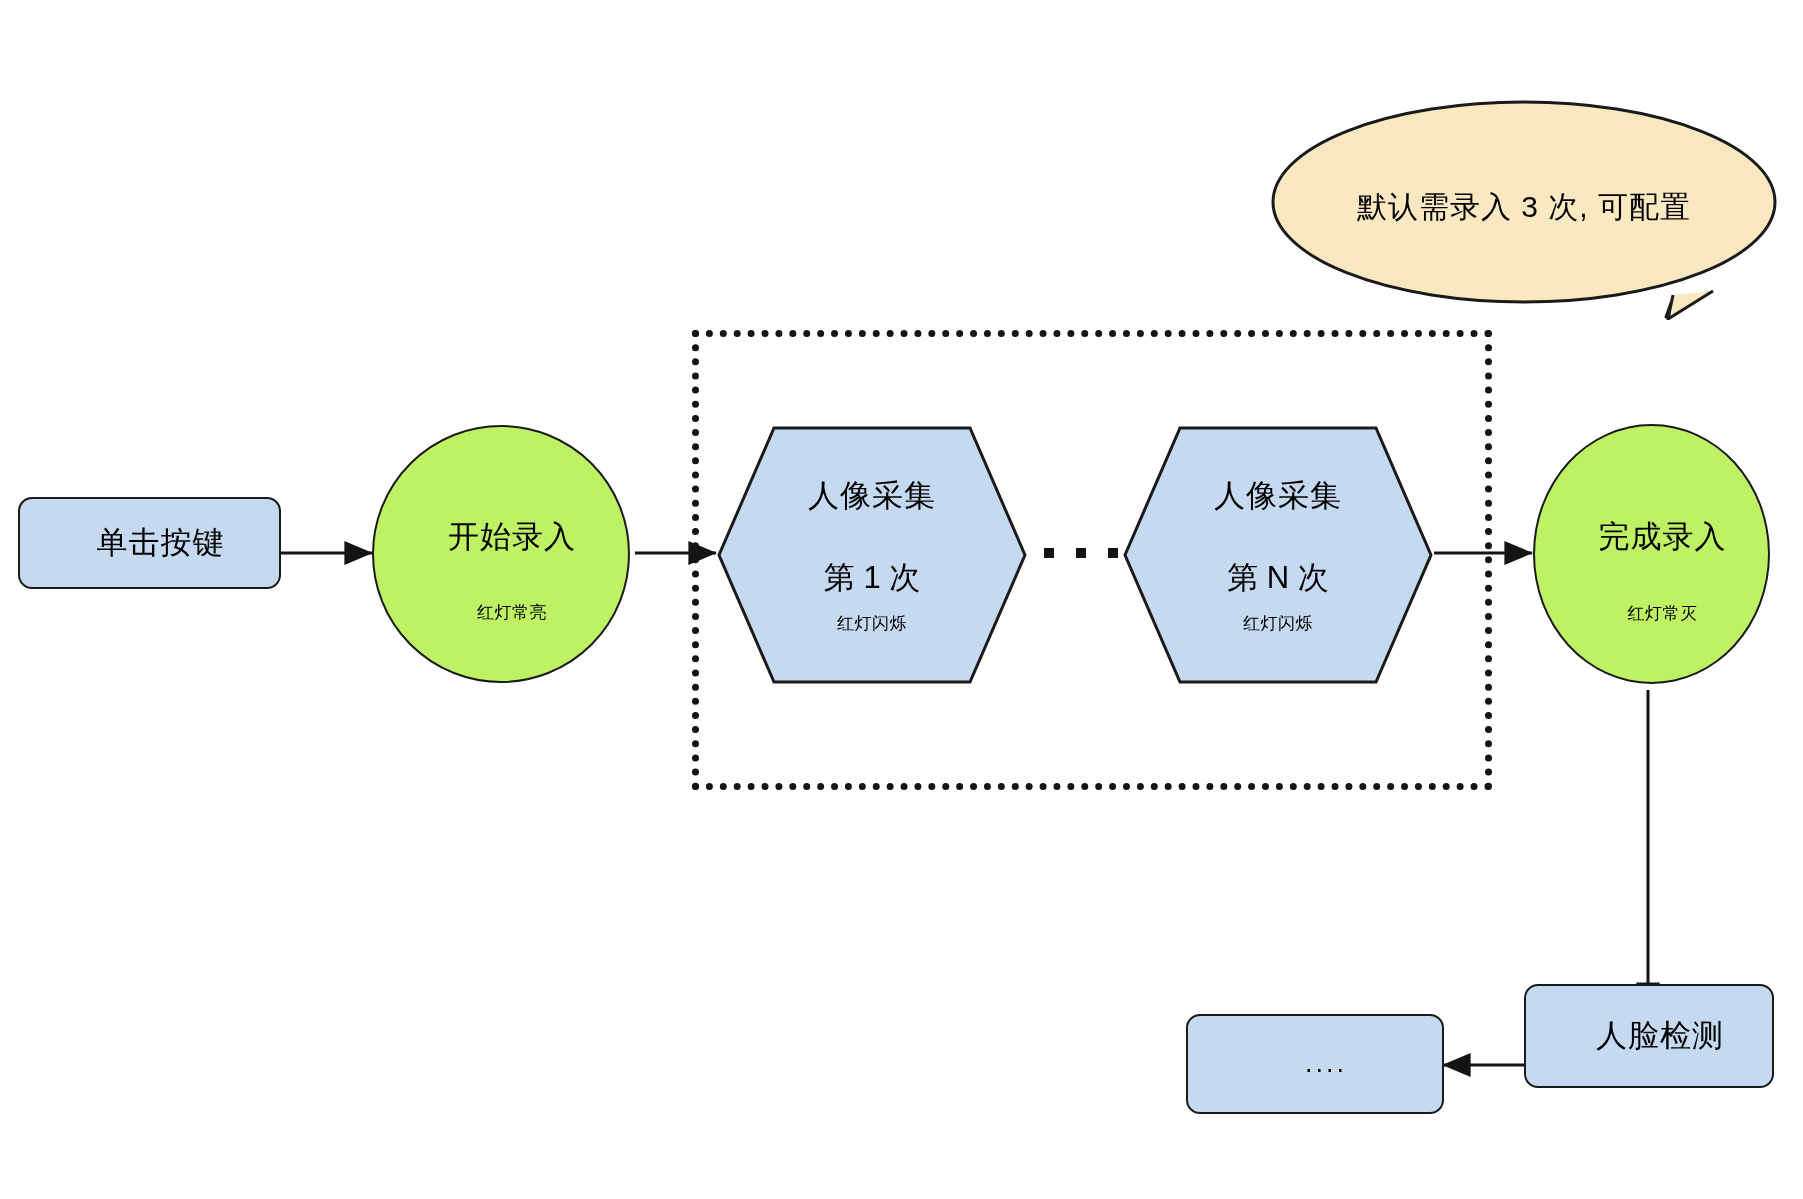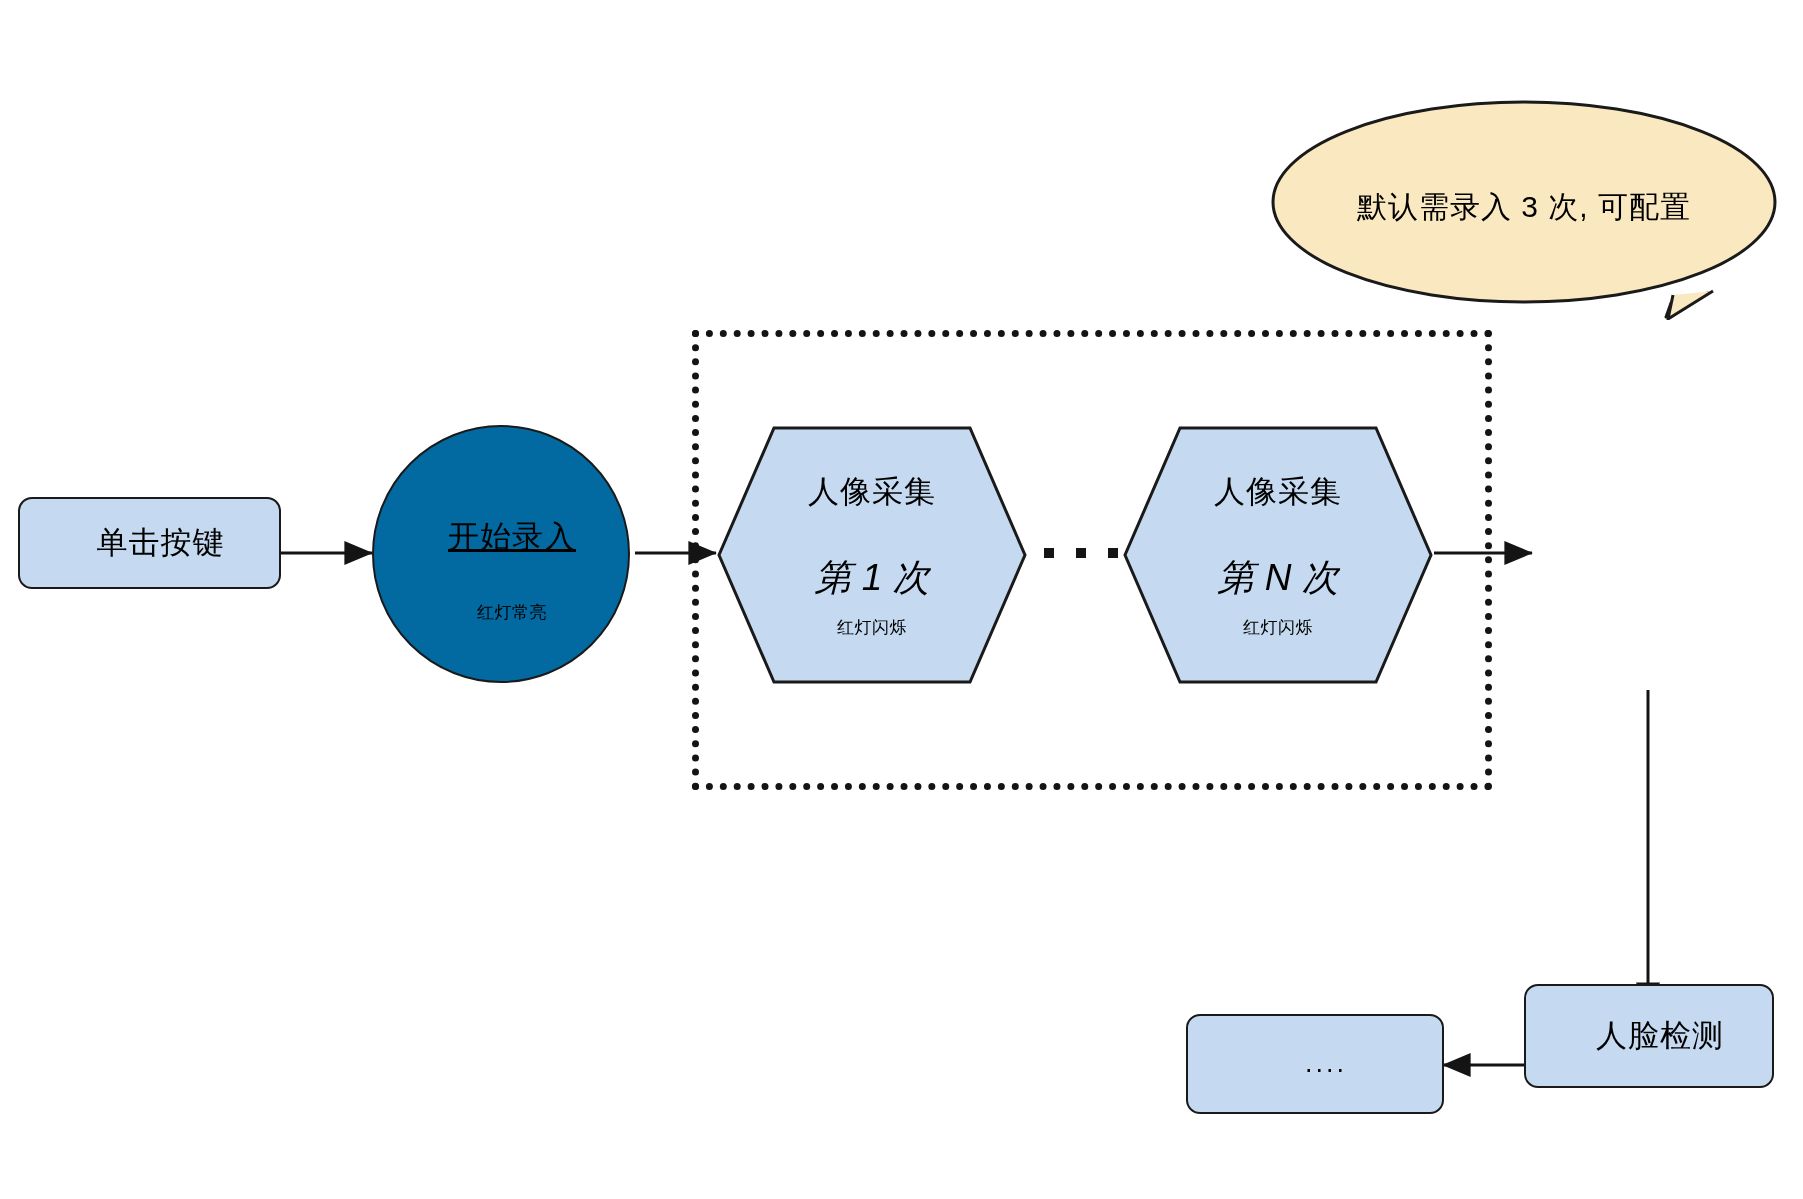--- a/index.html
+++ b/index.html
@@ -47,43 +47,42 @@
 
   
   .rrect{
     background:#c5daf0;
     border:2.5px solid #1a1a1a;
     border-radius:14px;
   }
 
   
   .circle{
-    background:#0369a1;
+    background:#bef264;
     border:2.5px solid #1a1a1a;
     border-radius:50%;
-    text-decoration:underline;
   }
   .circle .main-label{ margin-bottom:34px; }
   .circle .sub-label{ position:absolute; bottom:58px;margin-top:24px; }
 
   
   .hexwrap{ position:absolute; }
   .hexwrap svg{ position:absolute; left:0; top:0; }
   .hexwrap .hextext{
     position:absolute;
     left:0; top:0;
     width:100%; height:100%;
     display:flex;
     flex-direction:column;
     align-items:center;
     justify-content:center;
     text-align:center;
   }
   .hexwrap .main-label{ margin-bottom:18px;text-align:right; }
-  .hexwrap .line2{ font-size:37px; margin-top:22px;font-style:italic; }
+  .hexwrap .line2{ font-size:31px; margin-top:22px; }
   .hexwrap .sub-label{ margin-top:13px; }
 
   
   .loopframe{
     position:absolute;
     box-sizing:border-box;
     border:7px dotted #141414;
     background:transparent;
   }
 
@@ -180,20 +179,24 @@
     <svg width="312" height="260" viewBox="0 0 312 260">
       <polygon points="58,3 254,3 309,130 254,257 58,257 3,130" fill="#c5daf0" stroke="#1a1a1a" stroke-width="3" stroke-linejoin="miter"></polygon>
     </svg>
     <div class="hextext">
       <span class="main-label">人像采集</span>
       <span class="line2">第 N 次</span>
       <span class="sub-label">红灯闪烁</span>
     </div>
   </div>
 
+  <div class="node circle" style="left:1533px; top:424px; width:237px; height:260px;">
+    <span class="main-label">完成录入</span>
+    <span class="sub-label">红灯常灭</span>
+  </div>
 
   <div class="node rrect" style="left:1524px; top:984px; width:250px; height:104px;">
     <span class="main-label">人脸检测</span>
   </div>
 
   <div class="node rrect" style="left:1186px; top:1014px; width:258px; height:100px;">
     <span class="main-label" style="font-size:27px; letter-spacing:3px;">....</span>
   </div>
 
 </div>

